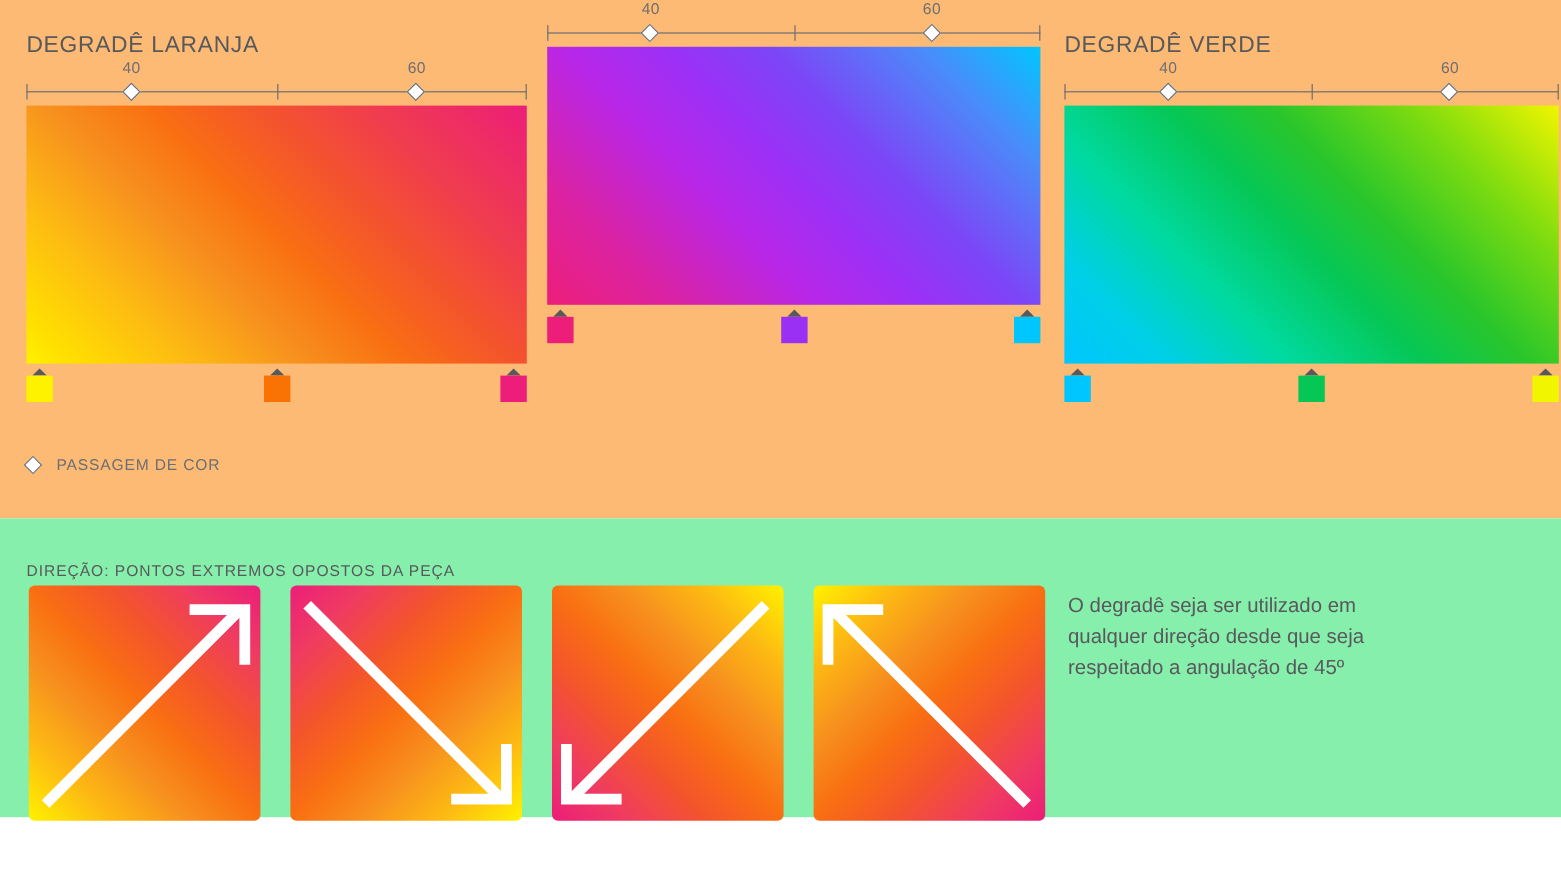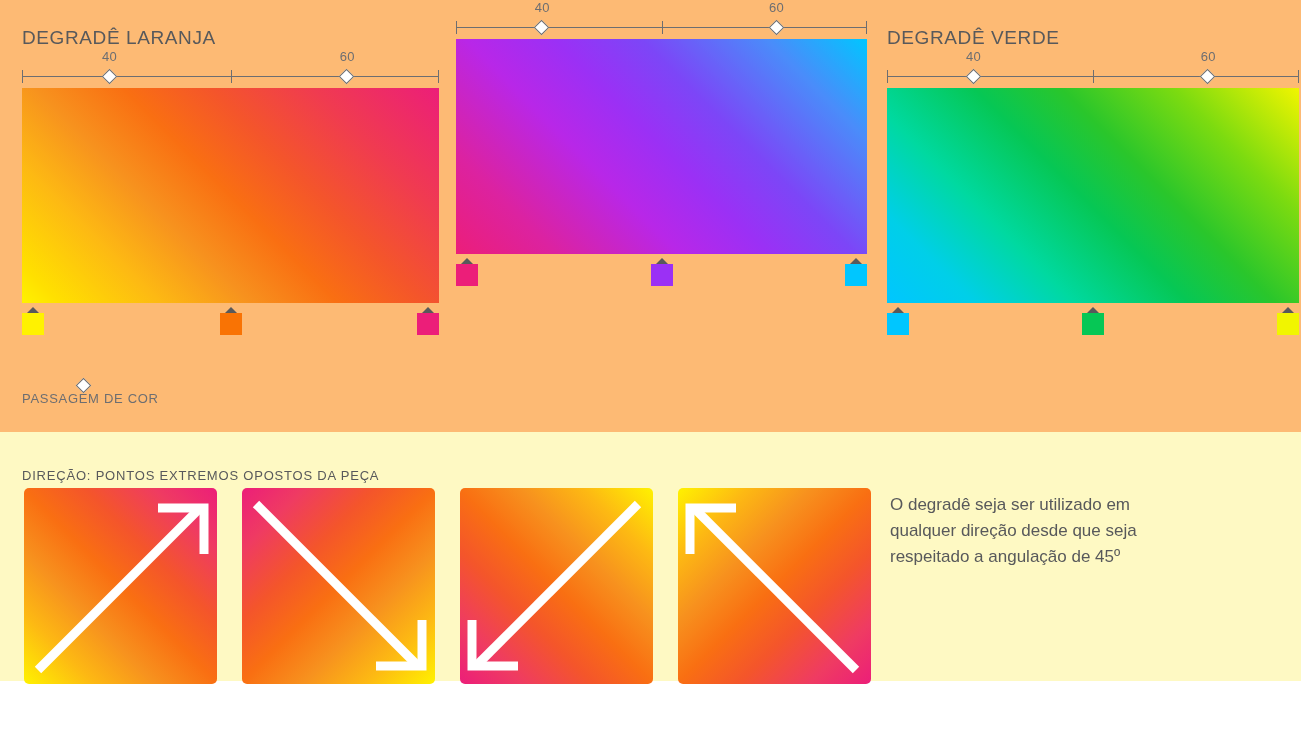--- a/index.html
+++ b/index.html
@@ -129,21 +129,20 @@
     height: 22px;
   }
 
   
   .legend {
     position: absolute;
     left: 22px;
     top: 380px;
     display: flex;
     align-items: center;
-    flex-direction: column;
   }
   .legend-diamond {
     width: 11px;
     height: 11px;
     border: 1px solid #6d6e71;
     background: #ffffff;
     transform: rotate(45deg);
     margin-right: 14px;
     flex: none;
   }
@@ -151,21 +150,21 @@
     font-size: 13px;
     letter-spacing: 0.7px;
     color: #6d6e71;
   }
 
   
   .bottom-section {
     position: relative;
     width: 1301px;
     height: 249px;
-    background: #fef9c3;
+    background: #86efac;
   }
 
   .direction-title {
     position: absolute;
     left: 22px;
     top: 36px;
     font-size: 13px;
     letter-spacing: 0.8px;
     color: #58595b;
   }

